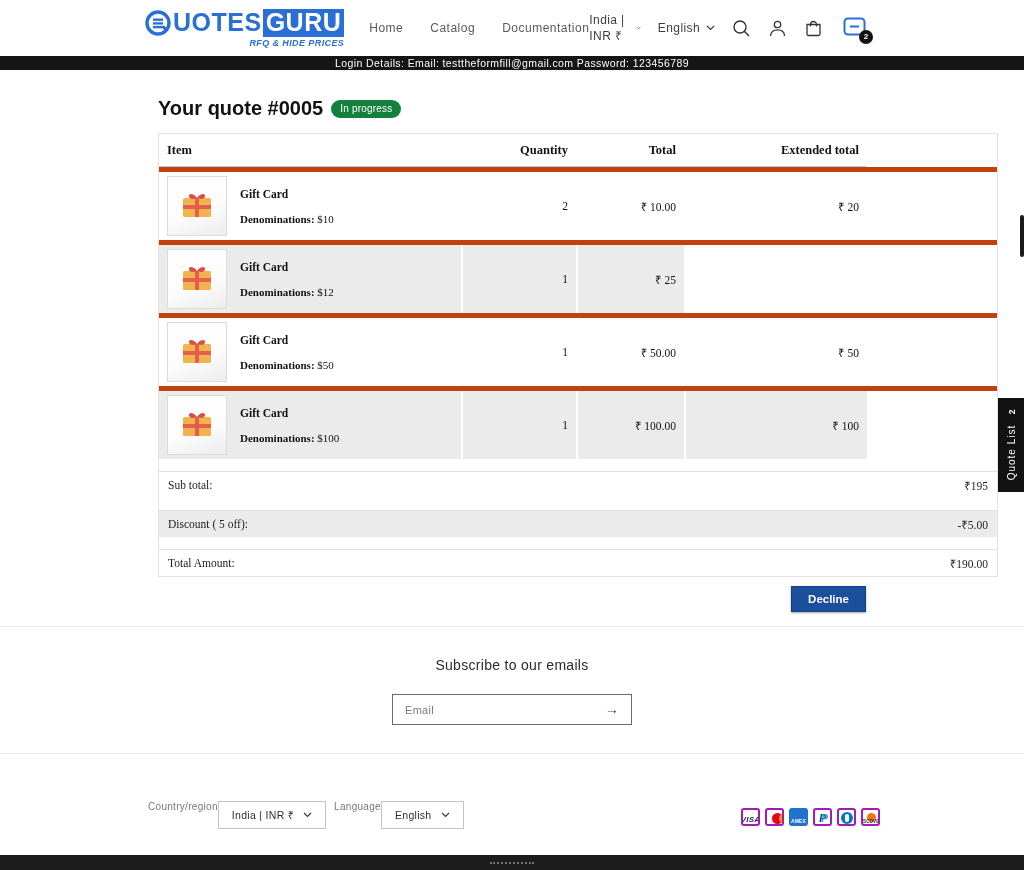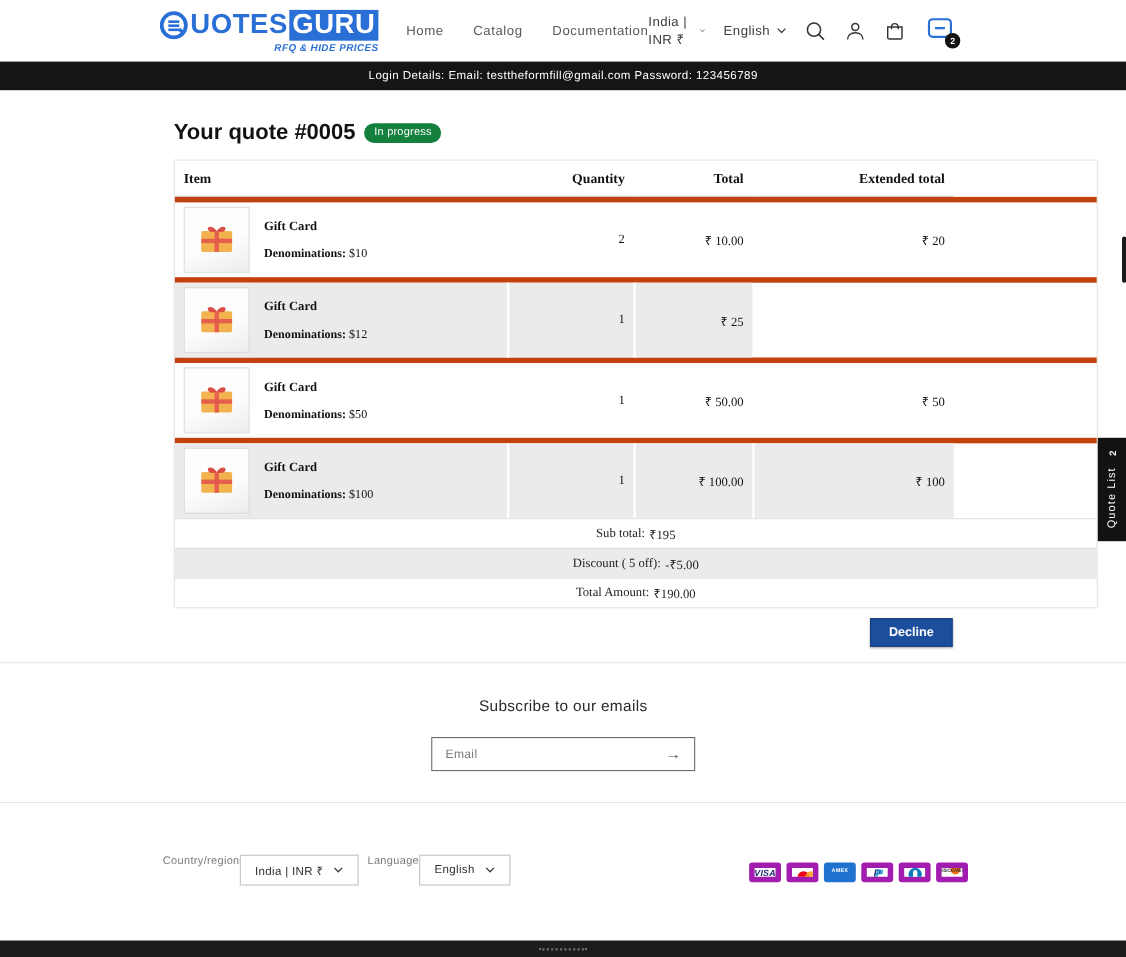--- a/index.html
+++ b/index.html
@@ -18,21 +18,21 @@
   .main-nav { display:flex; gap:27px; margin-left:25px; }
   .nav-link { font-size:12px; color:#5a5a5a; letter-spacing:.5px; text-decoration:none; cursor:pointer; }
   .header-right { margin-left:auto; display:flex; align-items:center; gap:17px; }
   .hdr-select { display:flex; align-items:center; gap:6px; font-size:12px; color:#3d3d3d; letter-spacing:.4px; cursor:pointer; }
   .chev { width:9px; height:6px; }
   .hdr-icon { width:20px; height:20px; cursor:pointer; display:flex; align-items:center; justify-content:center; }
   .quote-icon-wrap { position:relative; cursor:pointer; margin-left:3px; }
   .quote-badge { position:absolute; right:-7px; bottom:-4px; width:14px; height:14px; background:#121212; color:#fff; border-radius:50%; font-size:8px; display:flex; align-items:center; justify-content:center; font-weight:bold; }
 
   
-  .announce { height:26px; background:#151515; color:#fff; display:flex; align-items:center; justify-content:center; font-size:10.5px; letter-spacing:.4px; }
+  .announce { height:14px; background:#151515; color:#fff; display:flex; align-items:center; justify-content:center; font-size:10.5px; letter-spacing:.4px; }
 
   
   .main { width:708px; margin-left:158px; }
   .title-row { display:flex; align-items:center; gap:8px; margin-top:27px; margin-bottom:13px; }
   .page-title { font-size:20px; font-weight:bold; color:#121212; }
   .status-badge { background:#15803d; color:#fff; font-size:10px; padding:3px 9px 4px; border-radius:9px; letter-spacing:.2px; }
 
   .quote-table { border:1px solid #e3e3e3; width:840px; font-size:11.5px;font-family:Liberation Serif, serif; }
   .t-head, .t-row { display:grid; grid-template-columns:302px 115px 108px 183px; }
   .t-head { height:33px; }
@@ -43,21 +43,21 @@
   .t-row.alt .td { background:#ebebeb; }
   .t-row.alt .td + .td { border-left:2px solid #fff; }
   .td { display:flex; align-items:center; padding:0 8px; }
   .td.num { justify-content:flex-end; }
   .cell-item { gap:13px; }
   .thumb { width:60px; height:60px; border:1px solid #dcdcdc; background:linear-gradient(160deg,#fdfdfd 55%,#ececec); display:flex; align-items:center; justify-content:center; flex:0 0 auto; }
   .item-name { font-weight:bold; font-size:11.5px; margin-bottom:13px; }
   .item-denom { font-size:11px; }
   .item-denom b { font-weight:bold; }
 
-  .s-row { height:27px; display:flex; align-items:center; justify-content:center; padding:0 9px; border-top:1px solid #e0e0e0; font-size:11.5px; color:#222; }
+  .s-row { height:27px; display:flex; align-items:center; justify-content:space-between; padding:0 9px; border-top:1px solid #e0e0e0; font-size:11.5px; color:#222;margin-top:12px; }
   .s-row.alt { background:#ebebeb; }
   .s-row .s-label { margin-right:4px; }
 
   .decline-row { display:flex; justify-content:flex-end; margin-top:9px; }
   .decline-btn { background:#1c4e9e; border:1px solid #16407f; color:#fff; font-weight:bold; font-size:11.5px; padding:6px 16px; cursor:pointer; box-shadow:0 1px 2px rgba(0,0,0,.35); font-family:"Liberation Sans", sans-serif; }
 
   
   .divider { border:none; border-top:1px solid #e6e6e6; margin:0; }
   .newsletter { padding:30px 0 28px; text-align:center; }
   .newsletter h2 { font-size:14px; font-weight:normal; color:#2b2b2b; letter-spacing:.3px; margin-bottom:21px; }
@@ -67,21 +67,21 @@
   .email-submit { border:none; background:transparent; font-size:14px; color:#444; cursor:pointer; padding:0 12px 2px 0; }
 
   
   .footer { padding:47px 144px 0 148px; }
   .footer-row { display:flex; align-items:center; justify-content:space-between; }
   .selects { display:flex; gap:8px; }
   .sel-group { display:flex; flex-direction:row; }
   .sel-label { font-size:10px; color:#7a7a7a; letter-spacing:.3px; margin-bottom:11px; }
   .sel-box { border:1px solid #c4c4c4; height:28px; display:flex; align-items:center; justify-content:center; gap:9px; padding:0 13px; font-size:10.5px; color:#2e2e2e; letter-spacing:.3px; cursor:pointer; background:#fff; }
   .payments { display:flex; gap:5px; align-self:flex-end; margin-bottom:3px; }
-  .pay-badge { width:29px; height:18px; border-radius:3px; border:5px solid #a21caf; background:#fff; display:flex; align-items:flex-start; justify-content:center; overflow:hidden; position:relative; }
+  .pay-badge { width:19px; height:18px; border-radius:3px; border:2px solid #a21caf; background:#fff; display:flex; align-items:flex-end; justify-content:center; overflow:hidden; position:relative; }
   .pay-amex { background:#1f72cd; border-color:#1f72cd; color:#fff; font-size:5px; font-weight:bold; letter-spacing:.2px; }
   .pay-visa span { color:#1a1f71; font-weight:bold; font-style:italic; font-size:8px; letter-spacing:.2px; }
   .mc-c { width:11px; height:11px; border-radius:50%; position:absolute; top:3px; }
   .mc-red { background:#eb001b; left:5px; }
   .mc-or { background:#f79e1b; left:12px; opacity:.9; }
   .pp-p { font-weight:bold; font-style:italic; font-size:10px; color:#253b80; position:relative; }
   .pp-p i { position:absolute; left:2px; top:0; color:#179bd7; font-style:italic; }
   .dc-c { width:12px; height:12px; border-radius:50%; background:#0079be; position:relative; }
   .dc-c:after { content:""; position:absolute; left:4px; top:2px; width:4px; height:8px; background:#fff; border-radius:2px; }
   .disc-txt { font-size:4.5px; font-weight:bold; color:#2b2b2b; letter-spacing:.1px; z-index:1; }

